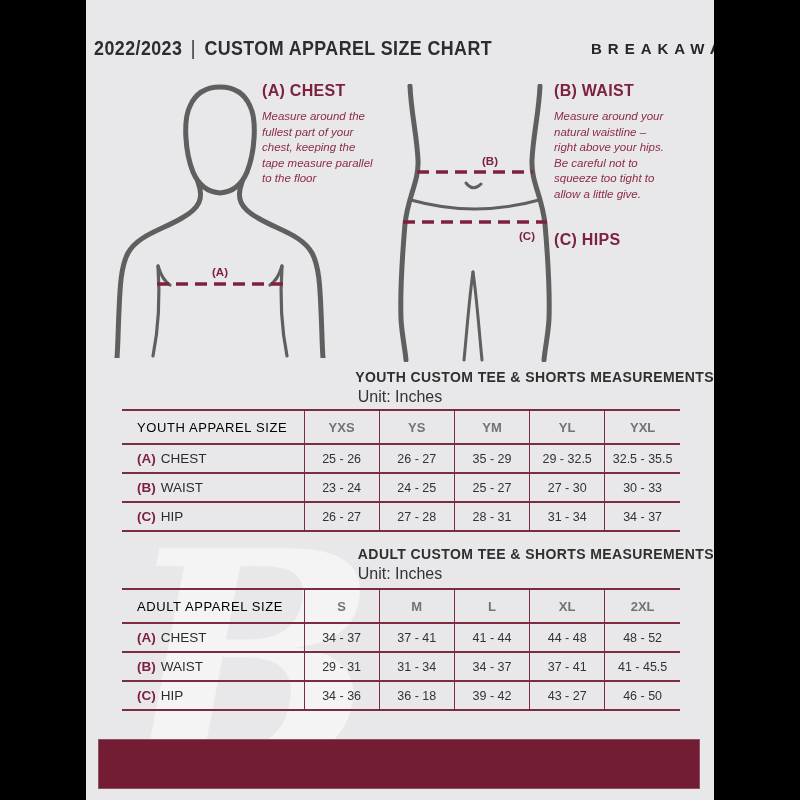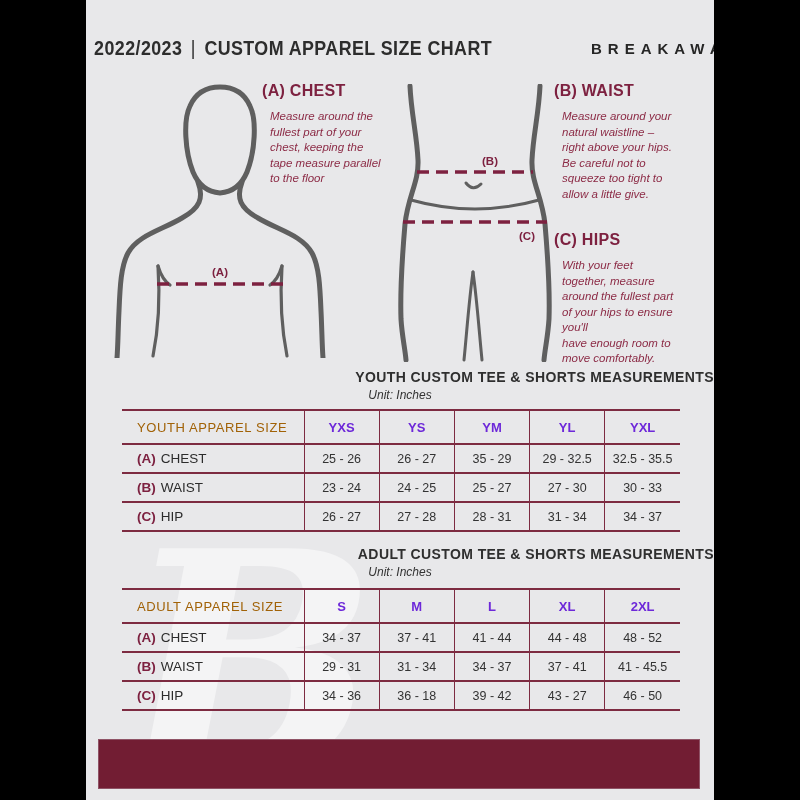--- a/index.html
+++ b/index.html
@@ -16,45 +16,45 @@
   .header{position:absolute;top:26px;left:0;width:100%;display:flex;align-items:center;
           justify-content:center;gap:32px;z-index:2;}
   .title-group{display:inline-block;transform:scaleX(0.85);transform-origin:center;
                font-weight:bold;font-size:21px;color:#2d2d2d;letter-spacing:0.5px;white-space:nowrap;}
   .title-sep{font-weight:normal;color:#2d2d2d;margin:0 10px;}
   .brand{font-weight:bold;font-size:15px;letter-spacing:6px;color:#262626;}
 
   
   .sec{position:absolute;z-index:1;width:160px;}
   .sec h3{margin:0 0 9px 0;font-size:16px;font-weight:bold;color:#7d2140;letter-spacing:0.3px;}
-  .sec p{margin:8px;font-size:11.5px;font-style:italic;color:#8c2b46;line-height:15.5px;white-space:pre-line;}
+  .sec p{margin:0;font-size:11.5px;font-style:italic;color:#8c2b46;line-height:15.5px;white-space:pre-line;}
   .sec-a{left:176px;top:82px;}
   .sec-b{left:468px;top:82px;}
   .sec-c{left:468px;top:231px;}
   .fig{position:absolute;z-index:1;}
   .fig-chest{left:28px;top:80px;}
   .fig-waist{left:309px;top:84px;}
 
   
   .tbl-head{position:absolute;left:0;width:100%;text-align:center;z-index:1;}
   .tbl-head .t{font-size:14px;font-weight:bold;color:#2f2f2f;letter-spacing:0.4px;text-align:right;}
-  .tbl-head .u{font-size:12px;font-style:italic;color:#333;margin-top:3px;}
+  .tbl-head .u{font-size:16px;color:#333;margin-top:3px;}
   .youth-head{top:369px;}
   .adult-head{top:546px;}
   table.size-table{position:absolute;left:36px;width:558px;border-collapse:collapse;
                    table-layout:fixed;z-index:1;}
   .table-youth{top:409px;}
   .table-adult{top:588px;}
   .size-table tr{border-top:2px solid #7d2b41;}
   .size-table tr.last{border-bottom:2px solid #7d2b41;}
   .size-table td{padding:0;}
   .size-table td + td{border-left:1.5px solid #7d2b41;}
   .size-table td.hdr-label{height:32px;text-align:left;padding-left:15px;font-size:13px;
-                           color:#a16207;letter-spacing:0.6px;}
-  .size-table td.hdr-size{height:32px;text-align:center;font-weight:bold;font-size:13px;color:#6d28d9;}
+                           color:#000000;letter-spacing:0.6px;}
+  .size-table td.hdr-size{height:32px;text-align:center;font-weight:bold;font-size:13px;color:#737373;}
   .size-table td.row-label{height:27px;text-align:left;padding-left:15px;font-size:13.5px;color:#2c2c2c;}
   .size-table td.row-label .key{font-weight:bold;color:#7d2140;margin-right:5px;}
   .size-table td.val{height:27px;text-align:center;font-size:12.5px;color:#333;}
 
   
   .footer-bar{position:absolute;left:12px;top:739px;width:602px;height:50px;background:#721d33;
               border:1.5px solid #8f5366;box-sizing:border-box;z-index:1;}
 </style>
 </head>
 <body>
@@ -125,27 +125,20 @@
       <h3>(B) WAIST</h3>
       <p>Measure around your
 natural waistline –
 right above your hips.
 Be careful not to
 squeeze too tight to
 allow a little give.</p>
     </div>
     <div class="sec sec-c">
       <h3>(C) HIPS</h3>
-      <p>With your feet
-together, measure
-around the fullest part
-of your hips to ensure
-you'll
-have enough room to
-move comfortably.</p>
     </div>
 
     <div class="tbl-head youth-head">
       <div class="t">YOUTH CUSTOM TEE &amp; SHORTS MEASUREMENTS</div>
       <div class="u">Unit: Inches</div>
     </div>
     <table class="size-table table-youth">
       <colgroup>
           <col style="width:182px">
           <col>

